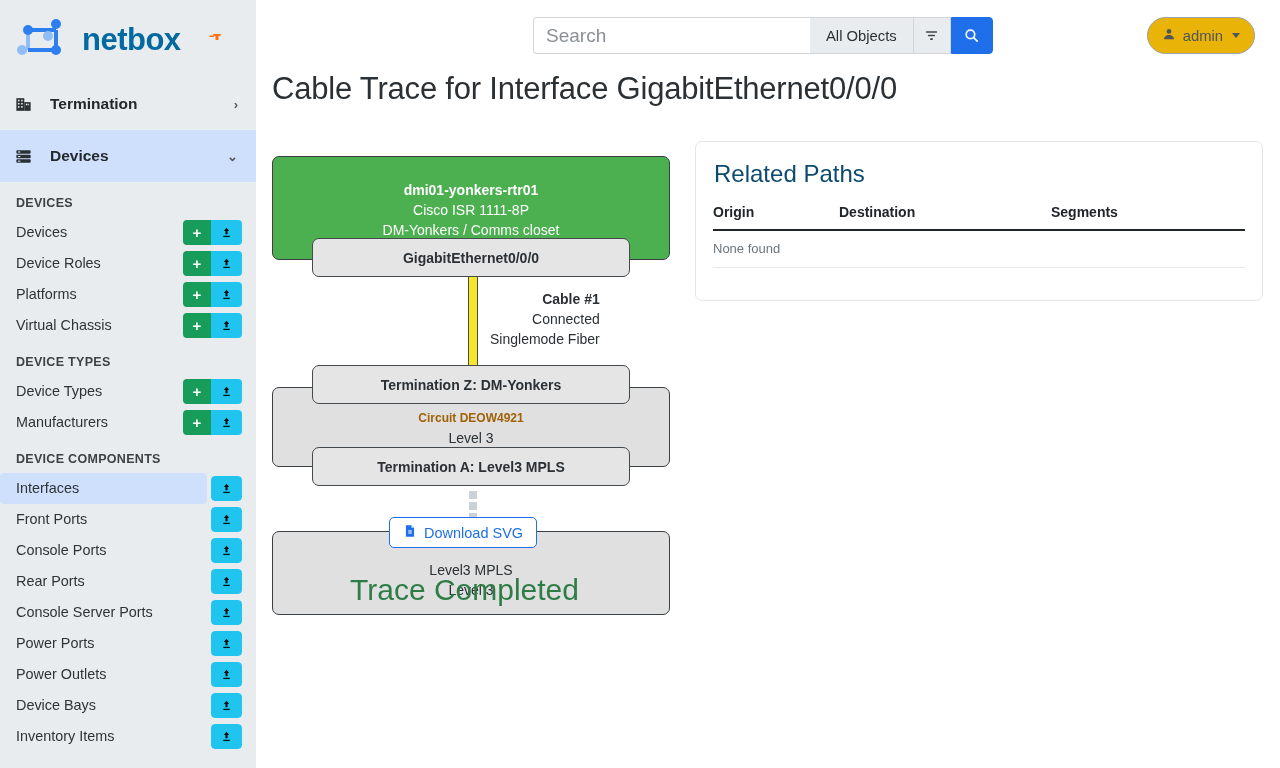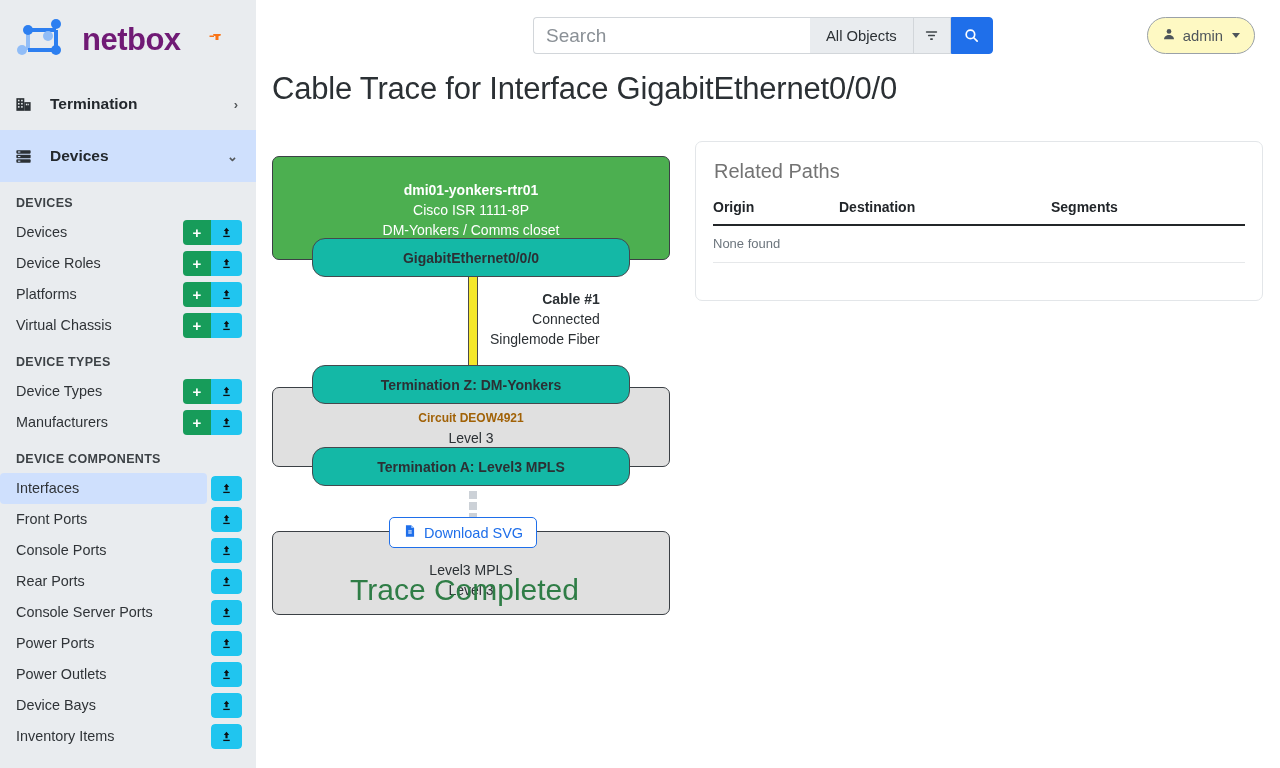--- a/index.html
+++ b/index.html
@@ -111,21 +111,21 @@
     display:flex; align-items:center; justify-content:center;
     width: 42px; height: 37px;
     background: #1f6fea; border: 1px solid #1f6fea;
     border-radius: 0 4px 4px 0; cursor: pointer;
   }
   .user-btn {
     position: absolute; right: 25px; top: 17px;
     display: flex; align-items: center; gap: 7px;
     height: 37px; padding: 0 14px;
     border: 1px solid #9aa1a8; border-radius: 20px;
-    background: #fef9c3; font-size: 14.8px; color: #4e555b; cursor: pointer;
+    background: #eab308; font-size: 14.8px; color: #4e555b; cursor: pointer;
   }
   .user-btn .caret {
     width:0;height:0;border-left:4.5px solid transparent;border-right:4.5px solid transparent;
     border-top:5.5px solid #4e555b; margin-left:2px;
   }
 
   .page-title {
     position: absolute; left: 16px; top: 50px;
     font-size: 31px; font-weight: 400; color: #2b3034;
     letter-spacing: -0.2px;
@@ -143,21 +143,21 @@
     width: 398px; height: 104px;
     background: #4caf50; border: 1px solid #3b4045;
     padding-top: 23px;
   }
   .node-device .n1 { font-size: 14px; font-weight: 700; color:#fff; line-height: 20px; }
   .node-device .n2 { font-size: 14px; font-weight: 400; color:#fff; line-height: 20px; }
   .node-device .n3 { font-size: 14px; font-weight: 400; color:#fff; line-height: 20px; }
 
   .term-box {
     width: 318px; height: 39px;
-    background: #14b8a6; border: 1px solid #44494e; border-radius: 13px;
+    background: #e5e5e5; border: 1px solid #44494e; border-radius: 7px;
     display:flex; align-items:center; justify-content:center;
     font-size: 14px; font-weight: 700; color:#2b3034;
     position: absolute; left: 40px;
   }
 
   .cable-seg { position: relative; height: 104px; }
   .cable-line {
     position: absolute; left: 196px; top: 0; width: 10px; height: 104px;
     background: #f5e72b; border-left: 1px solid #4a4a4a; border-right: 1px solid #4a4a4a;
   }
@@ -198,21 +198,21 @@
     position: absolute; left: 94px; top: 573px;
     font-size: 30px; color: #2f7d46; font-weight: 400;
   }
 
   
   .card {
     position: absolute; left: 439px; top: 141px;
     width: 568px; height: 160px;
     background: #fff; border: 1px solid #e3e6e9; border-radius: 7px;
   }
-  .card-title { font-size: 20px; color: #737373; padding: 18px 0 0 18px; font-weight: 400; }
+  .card-title { font-size: 24px; color: #0c4a6e; padding: 18px 0 0 18px; font-weight: 400; }
   .tbl { width: 532px; margin: 16px auto 0 auto; border-collapse: collapse; }
   .tbl th {
     text-align: left; font-size: 14px; font-weight: 700; color: #212529;
     padding: 0 0 9px 0; border-bottom: 2px solid #232629;
   }
   .tbl th.c-origin { width: 126px; }
   .tbl th.c-dest { width: 212px; }
   .tbl td {
     font-size: 13px; color: #6c757d; padding: 10px 0 11px 0;
     border-bottom: 1px solid #e6e8ea;
@@ -234,21 +234,21 @@
           <g stroke="#2d7ff0" stroke-width="4" fill="none">
             <path d="M14 14 L42 14 M42 14 L42 34 L14 34"></path>
           </g>
           <circle cx="14" cy="14" r="5" fill="#2d7ff0"></circle>
           <circle cx="42" cy="8" r="5" fill="#2d7ff0"></circle>
           <circle cx="42" cy="34" r="5" fill="#2d7ff0"></circle>
           <circle cx="8" cy="34" r="5" fill="#91bdf7"></circle>
           <circle cx="34" cy="20" r="5" fill="#91bdf7"></circle>
         </svg>
       </span>
-      <span style="font-size:31px;font-weight:700;color:#701a75;letter-spacing:-0.5px;line-height:1;">
+      <span style="font-size:31px;font-weight:700;color:#0369a1;letter-spacing:-0.5px;line-height:1;">
         <span>netbox</span>
       </span>
       <span class="pin-icon">
         <svg width="18" height="18" viewBox="0 0 24 24">
             <path d="M7 8h10v2l-3 1v5h-4v-5l-3-1z" fill="#f97316"></path>
             <rect x="2" y="10" width="6" height="2" fill="#f97316"></rect>
           </svg>
       </span>
     </div>
 

